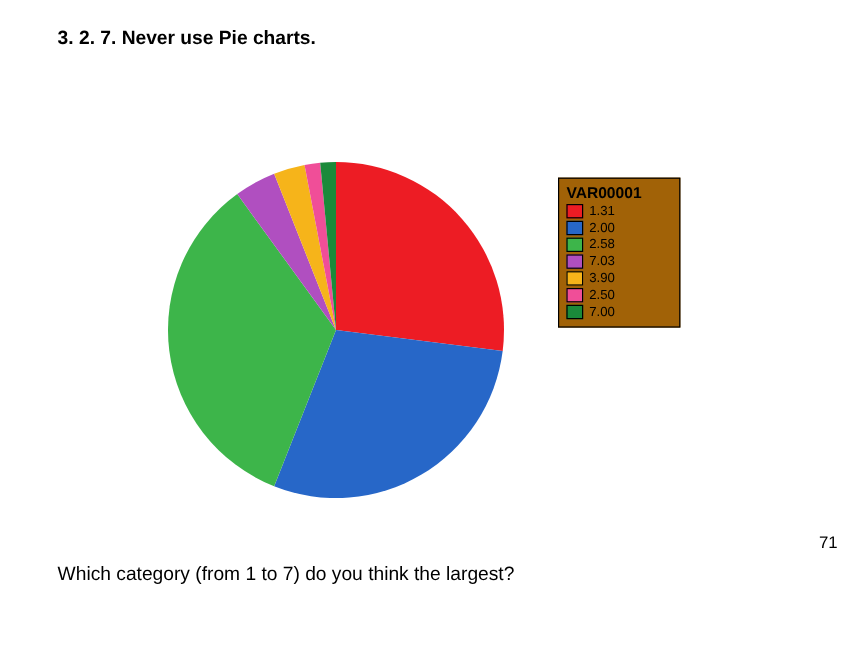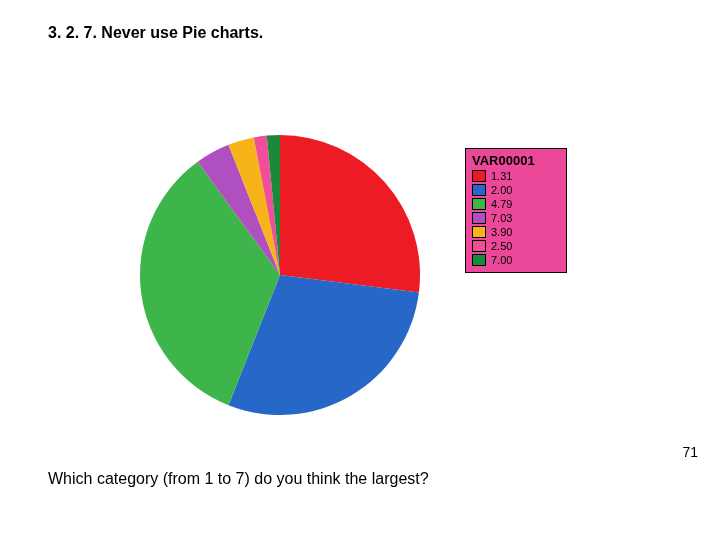--- a/index.html
+++ b/index.html
@@ -33,21 +33,21 @@
     height: 300px;
   }
   .legend-box {
     position: absolute;
     left: 465px;
     top: 148px;
     width: 88px;
     border: 1px solid #000;
     padding: 4px 6px 6px 6px;
     font-size: 11px;
-    background: #ec4899;
+    background: #a16207;
   }
   .legend-title {
     font-weight: bold;
     font-size: 13px;
     margin-bottom: 2px;
   }
   .legend-row {
     display: flex;
     align-items: center;
     margin-top: 2px;
@@ -112,21 +112,21 @@
         <div class="legend-row">
           <span class="swatch" style="background: rgb(237, 28, 36);"></span>
           <span class="legend-label">1.31</span>
         </div>
         <div class="legend-row">
           <span class="swatch" style="background: rgb(39, 103, 200);"></span>
           <span class="legend-label">2.00</span>
         </div>
         <div class="legend-row">
           <span class="swatch" style="background: rgb(61, 181, 74);"></span>
-          <span class="legend-label">4.79</span>
+          <span class="legend-label">2.58</span>
         </div>
         <div class="legend-row">
           <span class="swatch" style="background: rgb(176, 79, 192);"></span>
           <span class="legend-label">7.03</span>
         </div>
         <div class="legend-row">
           <span class="swatch" style="background: rgb(246, 180, 26);"></span>
           <span class="legend-label">3.90</span>
         </div>
         <div class="legend-row">

